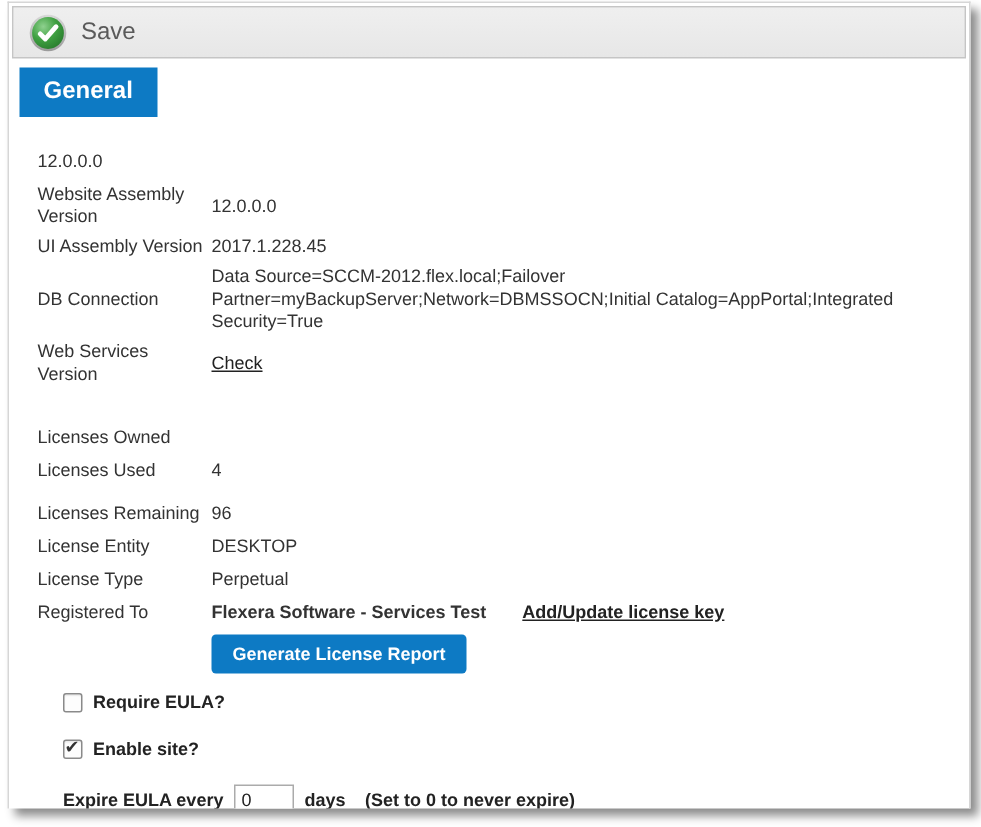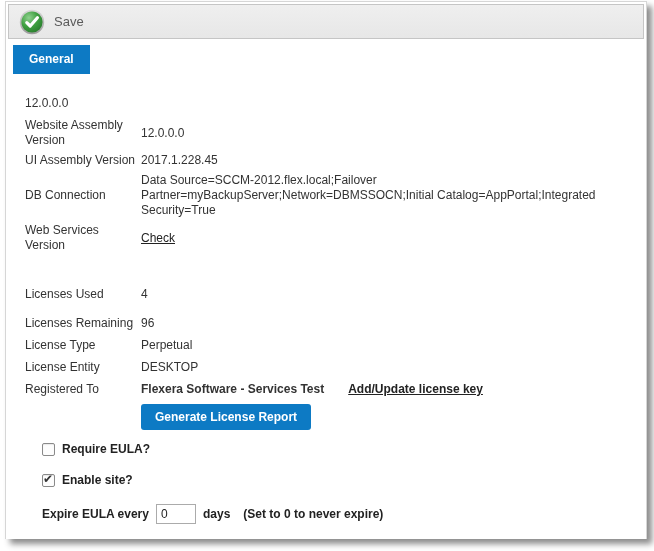--- a/index.html
+++ b/index.html
@@ -5,24 +5,24 @@
   html,body { margin:0; padding:0; background:#fff; width:654px; height:551px;
               font-family:"Liberation Sans", sans-serif; }
   .window { position:absolute; left:5px; top:1px; width:640px; height:537px;
             background:#fff; border:1px solid #d6d6d6; border-bottom:none;
             box-shadow:5px 5px 6px rgba(0,0,0,0.45); overflow:hidden; }
   
   .toolbar { margin:2px 2px 0 2px; height:33px; border:1px solid #c5c5c5;
              background:linear-gradient(#efefef,#e7e7e7);
              display:flex; align-items:center; padding:0 10px; }
   .save-btn { display:flex; align-items:center; gap:9px; cursor:pointer; }
-  .save-label { color:#5a5a5a; font-size:13px; }
+  .save-label { color:#5a5a5a; font-size:16px; }
   
   .tabstrip { margin-top:6px; padding-left:7px; }
-  .tab { display:inline-block; padding:7px 16px 8px 16px; font-size:12px; font-weight:600;
+  .tab { display:inline-block; padding:7px 16px 8px 16px; font-size:16px; font-weight:600;
          color:#fff; background:#0d7ac4; cursor:pointer; }
   
   .content { padding:22px 12px 0 19px; font-size:12px; color:#333; }
   .row { display:flex; align-items:center; margin-bottom:7px; }
   .row .lbl { width:116px; flex:0 0 116px; line-height:15px; }
   .row .val { flex:1; line-height:15px; }
   .row .val.multiline { line-height:15px; max-width:500px; }
   .mb5 { margin-bottom:5px; }
   .gap-a { margin-top:27px; }
   .gap-b { margin-top:14px; }
@@ -102,40 +102,41 @@
       <span class="lbl">DB Connection</span>
       <span class="val multiline">Data Source=SCCM-2012.flex.local;Failover Partner=myBackupServer;Network=DBMSSOCN;Initial Catalog=AppPortal;Integrated Security=True</span>
     </div>
 
     <div class="row">
       <span class="lbl">Web Services Version</span>
       <span class="val"><a class="link">Check</a></span>
     </div>
 
     <div class="row gap-a">
+      <span class="lbl">Licenses Owned</span>
     </div>
 
     <div class="row">
       <span class="lbl">Licenses Used</span>
       <span class="val">4</span>
     </div>
 
     <div class="row gap-b">
       <span class="lbl">Licenses Remaining</span>
       <span class="val">96</span>
     </div>
 
     <div class="row">
-      <span class="lbl">License Type</span>
-      <span class="val">Perpetual</span>
+      <span class="lbl">License Entity</span>
+      <span class="val">DESKTOP</span>
     </div>
 
     <div class="row">
-      <span class="lbl">License Entity</span>
-      <span class="val">DESKTOP</span>
+      <span class="lbl">License Type</span>
+      <span class="val">Perpetual</span>
     </div>
 
     <div class="row">
       <span class="lbl">Registered To</span>
       <span class="val val-with-link">
         <span>Flexera Software - Services Test</span>
         <a class="link">Add/Update license key</a>
       </span>
     </div>
 

